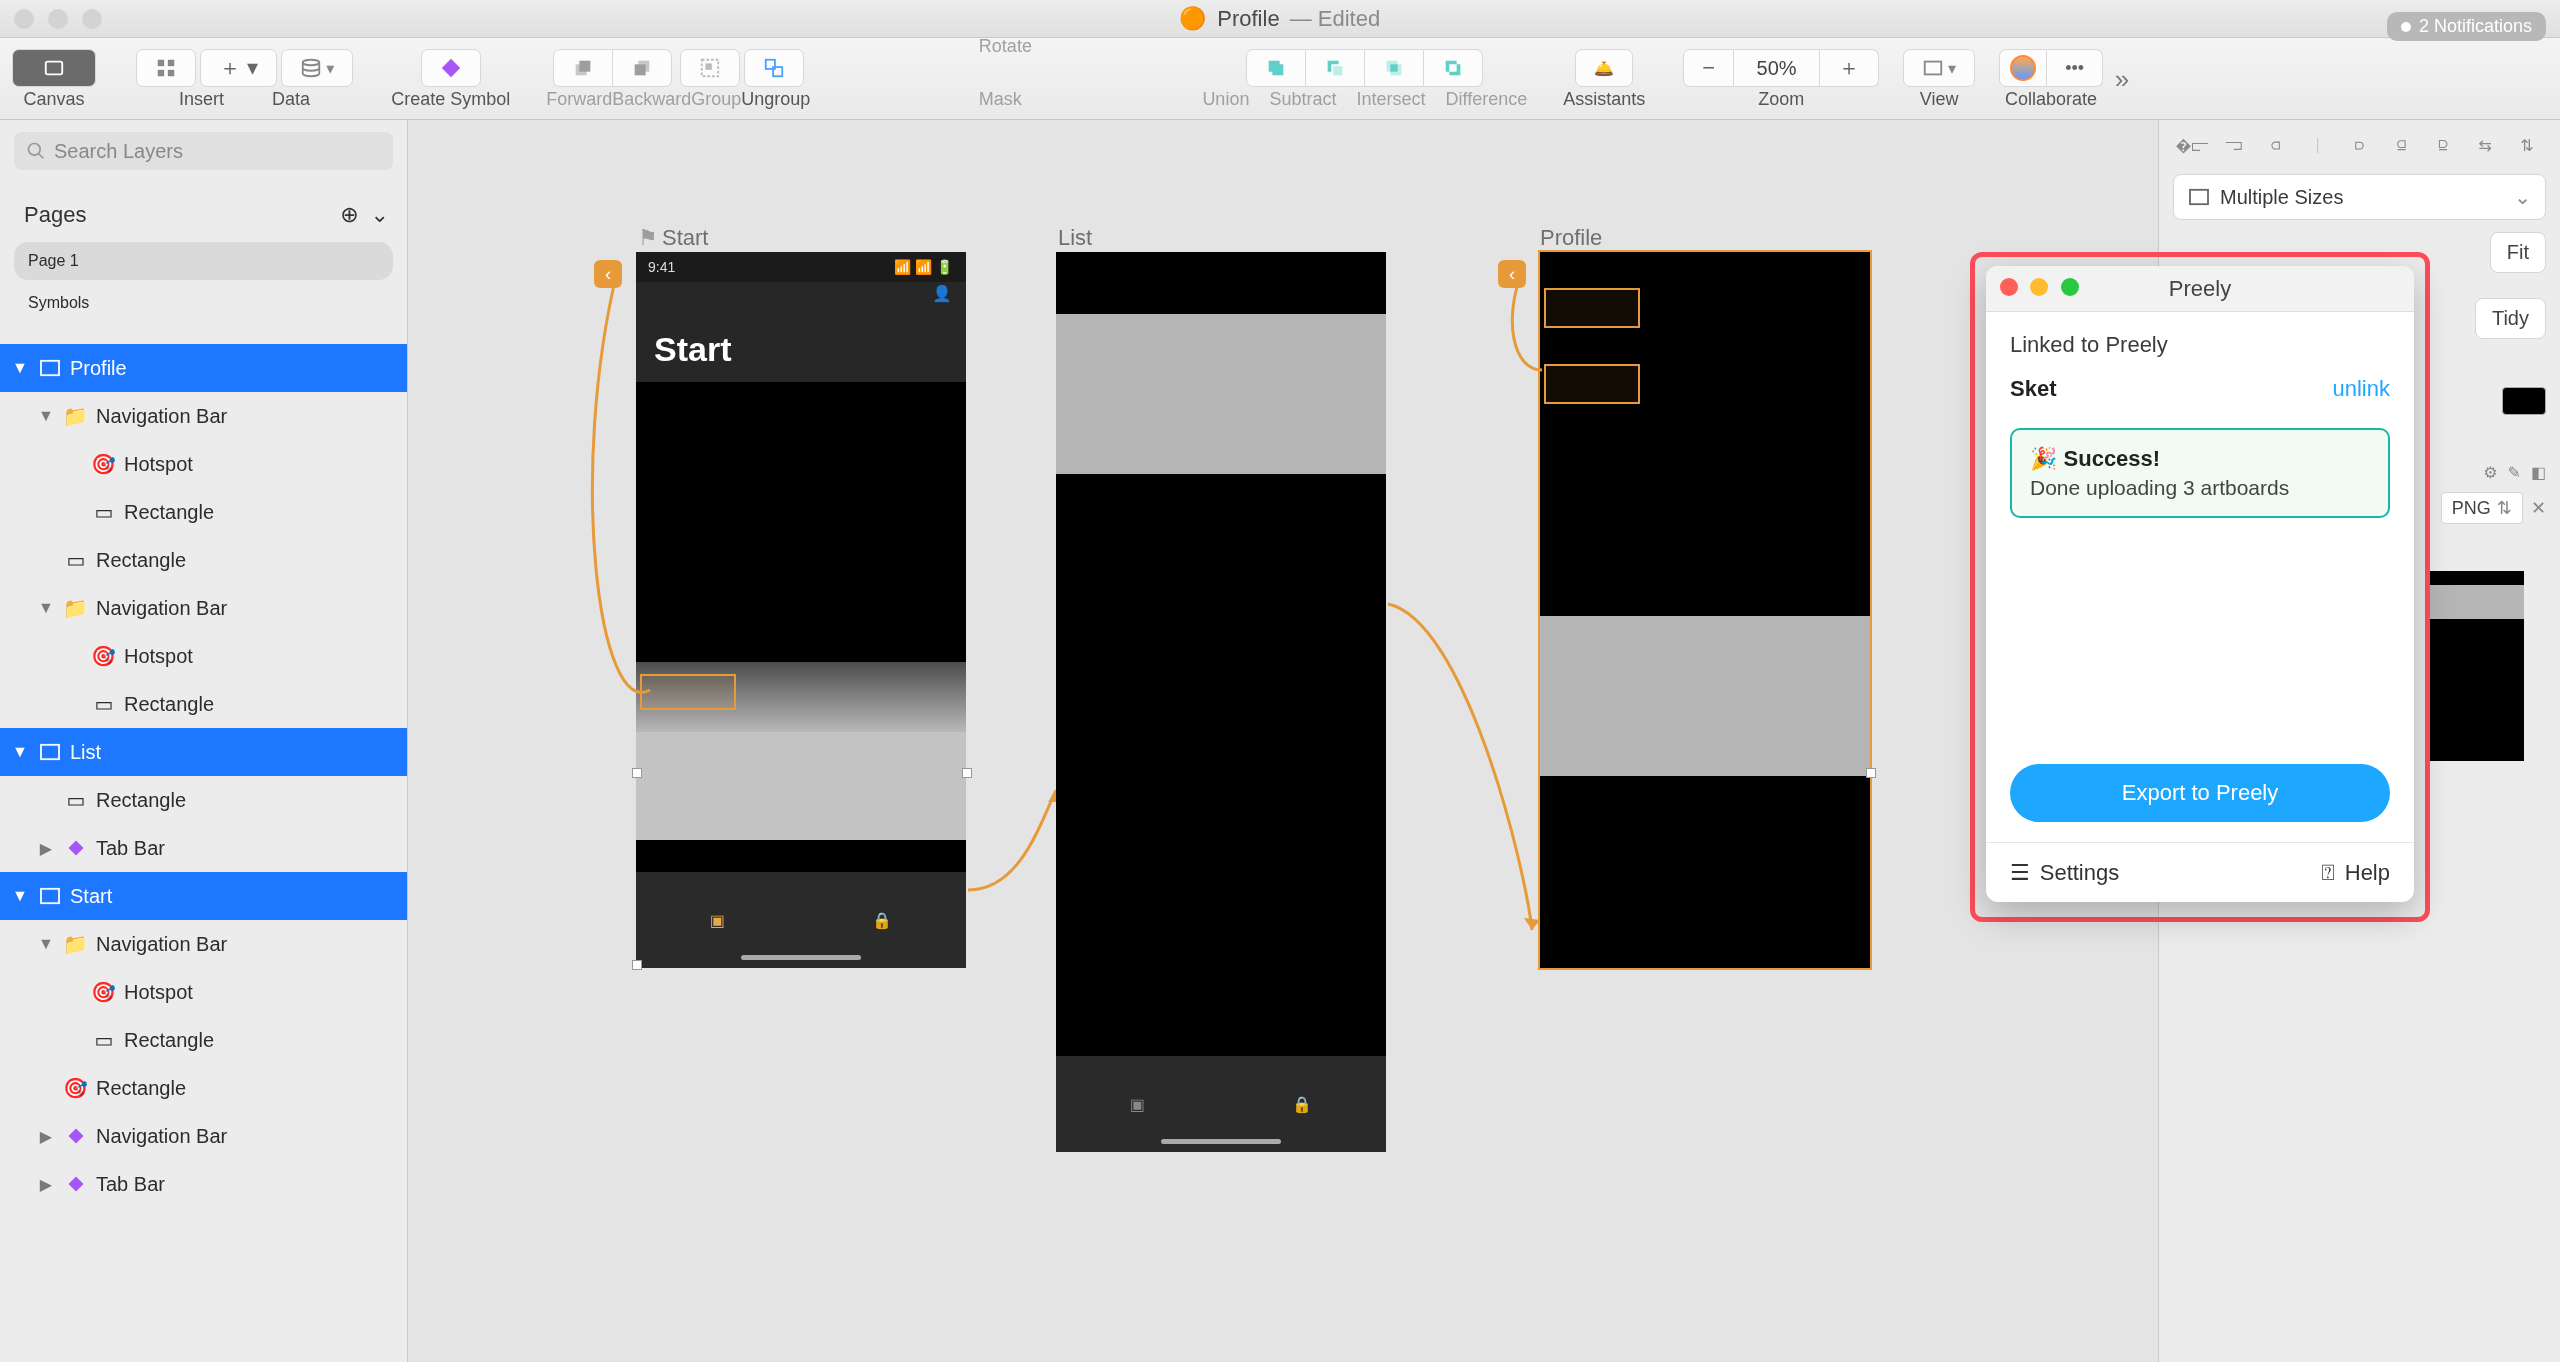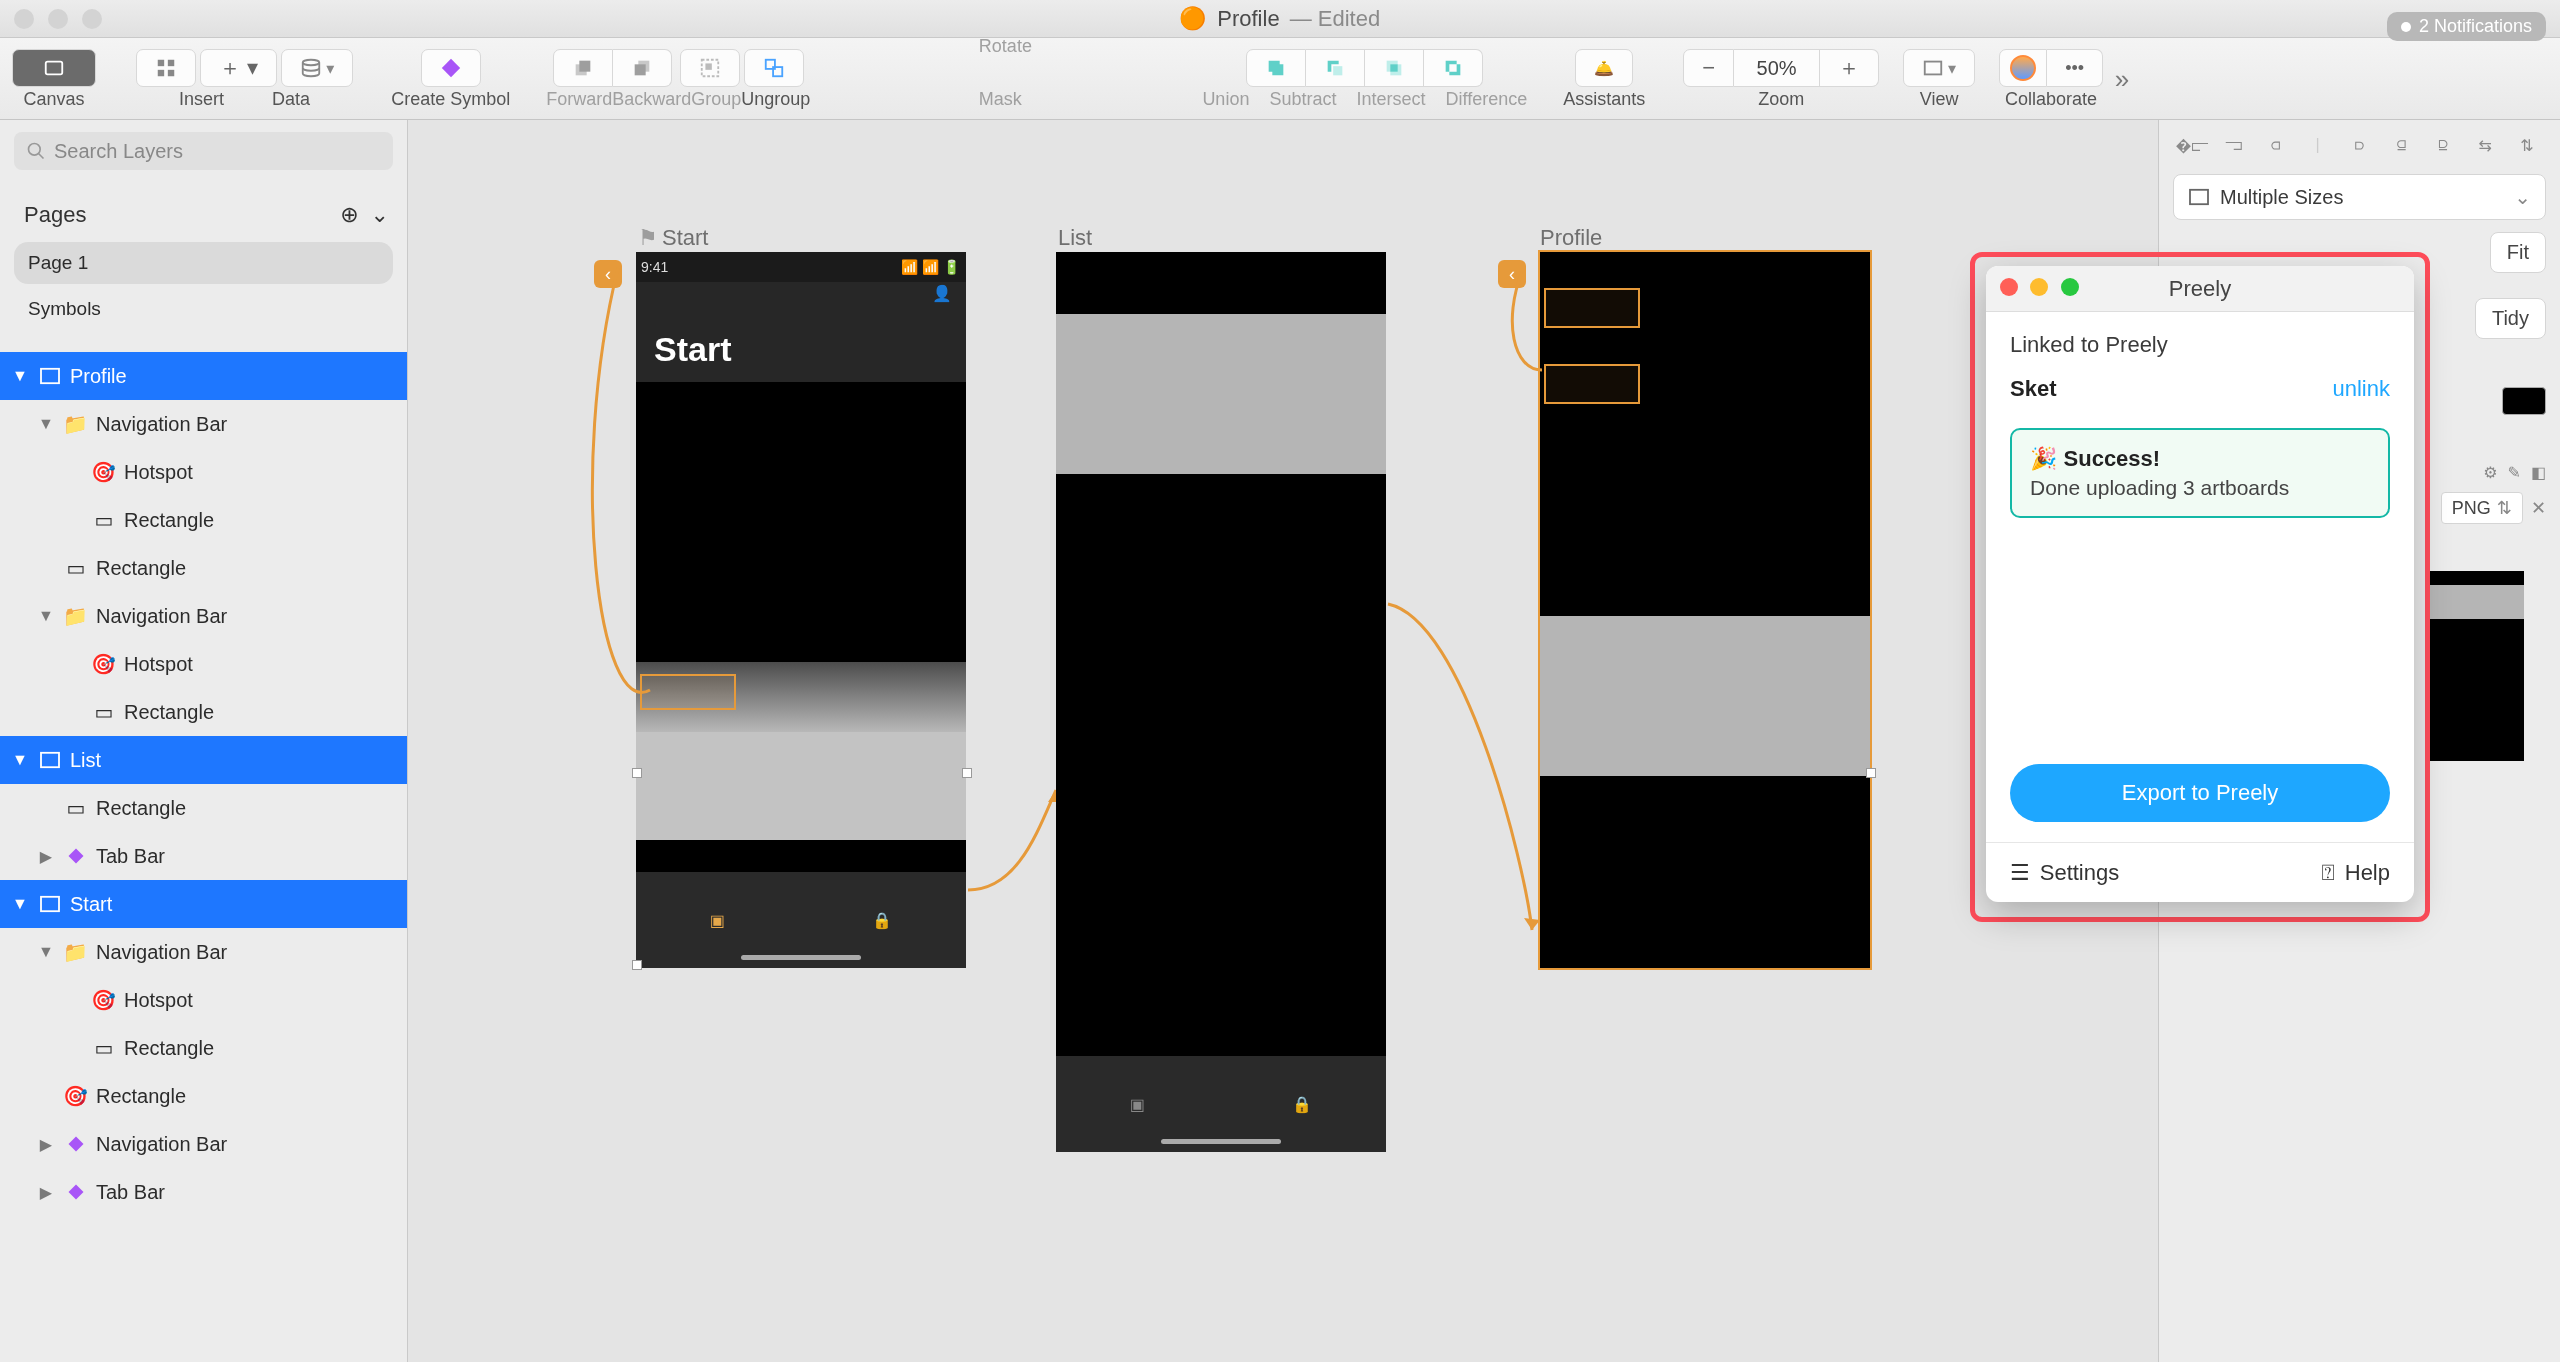--- a/index.html
+++ b/index.html
@@ -31,40 +31,40 @@
 
 
 .main { display: flex; height: calc(100% - 120px); }
 
 
 .left-panel { width: 408px; background: #ececec; border-right: 1px solid #c9c9c9; overflow-y:auto; }
 .search-layers { margin: 12px 14px; background:#e0e0e0; border-radius:8px; height:38px; display:flex; align-items:center; padding:0 12px; color:#888; font-size:20px; gap:8px; }
 .pages-header { display:flex; align-items:center; justify-content:space-between; padding: 20px 18px 10px 24px; }
 .pages-header span { font-size:22px; color:#323232; }
 .pages-header .adders { display:flex; gap:12px; color:#808080; }
-.page-item { margin:4px 14px; background:#dadada; border-radius:14px; padding:10px 14px; font-size:19px; color:#2c2c2c; }
+.page-item { margin:4px 14px; background:#dadada; border-radius:14px; padding:10px 14px; font-size:16px; color:#2c2c2c; }
 .page-item.plain { background:transparent; }
 .layer-row { display:flex; align-items:center; height:48px; padding-left:10px; gap:8px; font-size:20px; color:#2c2c2c; }
 .layer-row.sel { background:#1e77ff; color:#fff; }
 .layer-row.sel .disclosure { color:#fff; }
 .disclosure { width:20px; text-align:center; color:#7a7a7a; font-size:16px; }
 .indent-1 { padding-left: 36px; }
 .indent-2 { padding-left: 64px; }
 .layer-ico { width:24px; height:20px; display:inline-flex; align-items:center; justify-content:center; }
 
 
 .canvas-area { flex:1; background:#e4e4e4; position:relative; overflow:hidden; }
 .artboard-label { position:absolute; font-size:22px; color:#6f6f6f; }
 .flag-ico { display:inline-block; width:18px; height:18px; margin-right:6px; opacity:.6; }
 .artboard { position:absolute; background:#000; }
 .ab-selected { outline: 2px solid #e69a3a; }
 .hotspot-rect { position:absolute; border:2px solid #e69a3a; background:rgba(230,154,58,0.08); }
 .arrow-badge { position:absolute; width:28px; height:28px; background:#e69a3a; border-radius:6px; display:flex; align-items:center; justify-content:center; color:#fff; font-size:18px; }
 .selection-handle { position:absolute; width:10px; height:10px; background:#fff; border:1px solid #999; }
-.phone-statusbar { position:absolute; top:0; left:0; right:0; height:30px; background:#1b1b1b; color:#ddd; font-size:14px; display:flex; align-items:center; justify-content:space-between; padding:0 5px; }
+.phone-statusbar { position:absolute; top:0; left:0; right:0; height:30px; background:#1b1b1b; color:#ddd; font-size:14px; display:flex; align-items:center; justify-content:space-between; padding:0 12px; }
 .phone-title { position:absolute; top:78px; left:18px; color:#fff; font-size:34px; font-weight:600; }
 .phone-tabbar { position:absolute; bottom:0; left:0; right:0; height:96px; background:#2a2a2a; display:flex; align-items:center; justify-content:space-around; }
 .phone-home-ind { position:absolute; bottom:8px; left:50%; transform:translateX(-50%); width:120px; height:5px; border-radius:3px; background:#aaa; }
 .grad-block { position:absolute; left:0; right:0; background:linear-gradient(#4c4c4c, #b8b8b8); }
 .grey-block { position:absolute; left:0; right:0; background:#b5b5b5; }
 
 
 .right-panel { width: 402px; background:#ececec; border-left:1px solid #c9c9c9; padding:12px 14px; }
 .align-row { display:flex; gap:10px; color:#8a8a8a; margin-bottom:16px; justify-content:space-between; padding:0 6px;}
 .align-row span { width:26px; height:26px; display:inline-flex; align-items:center; justify-content:center; }

